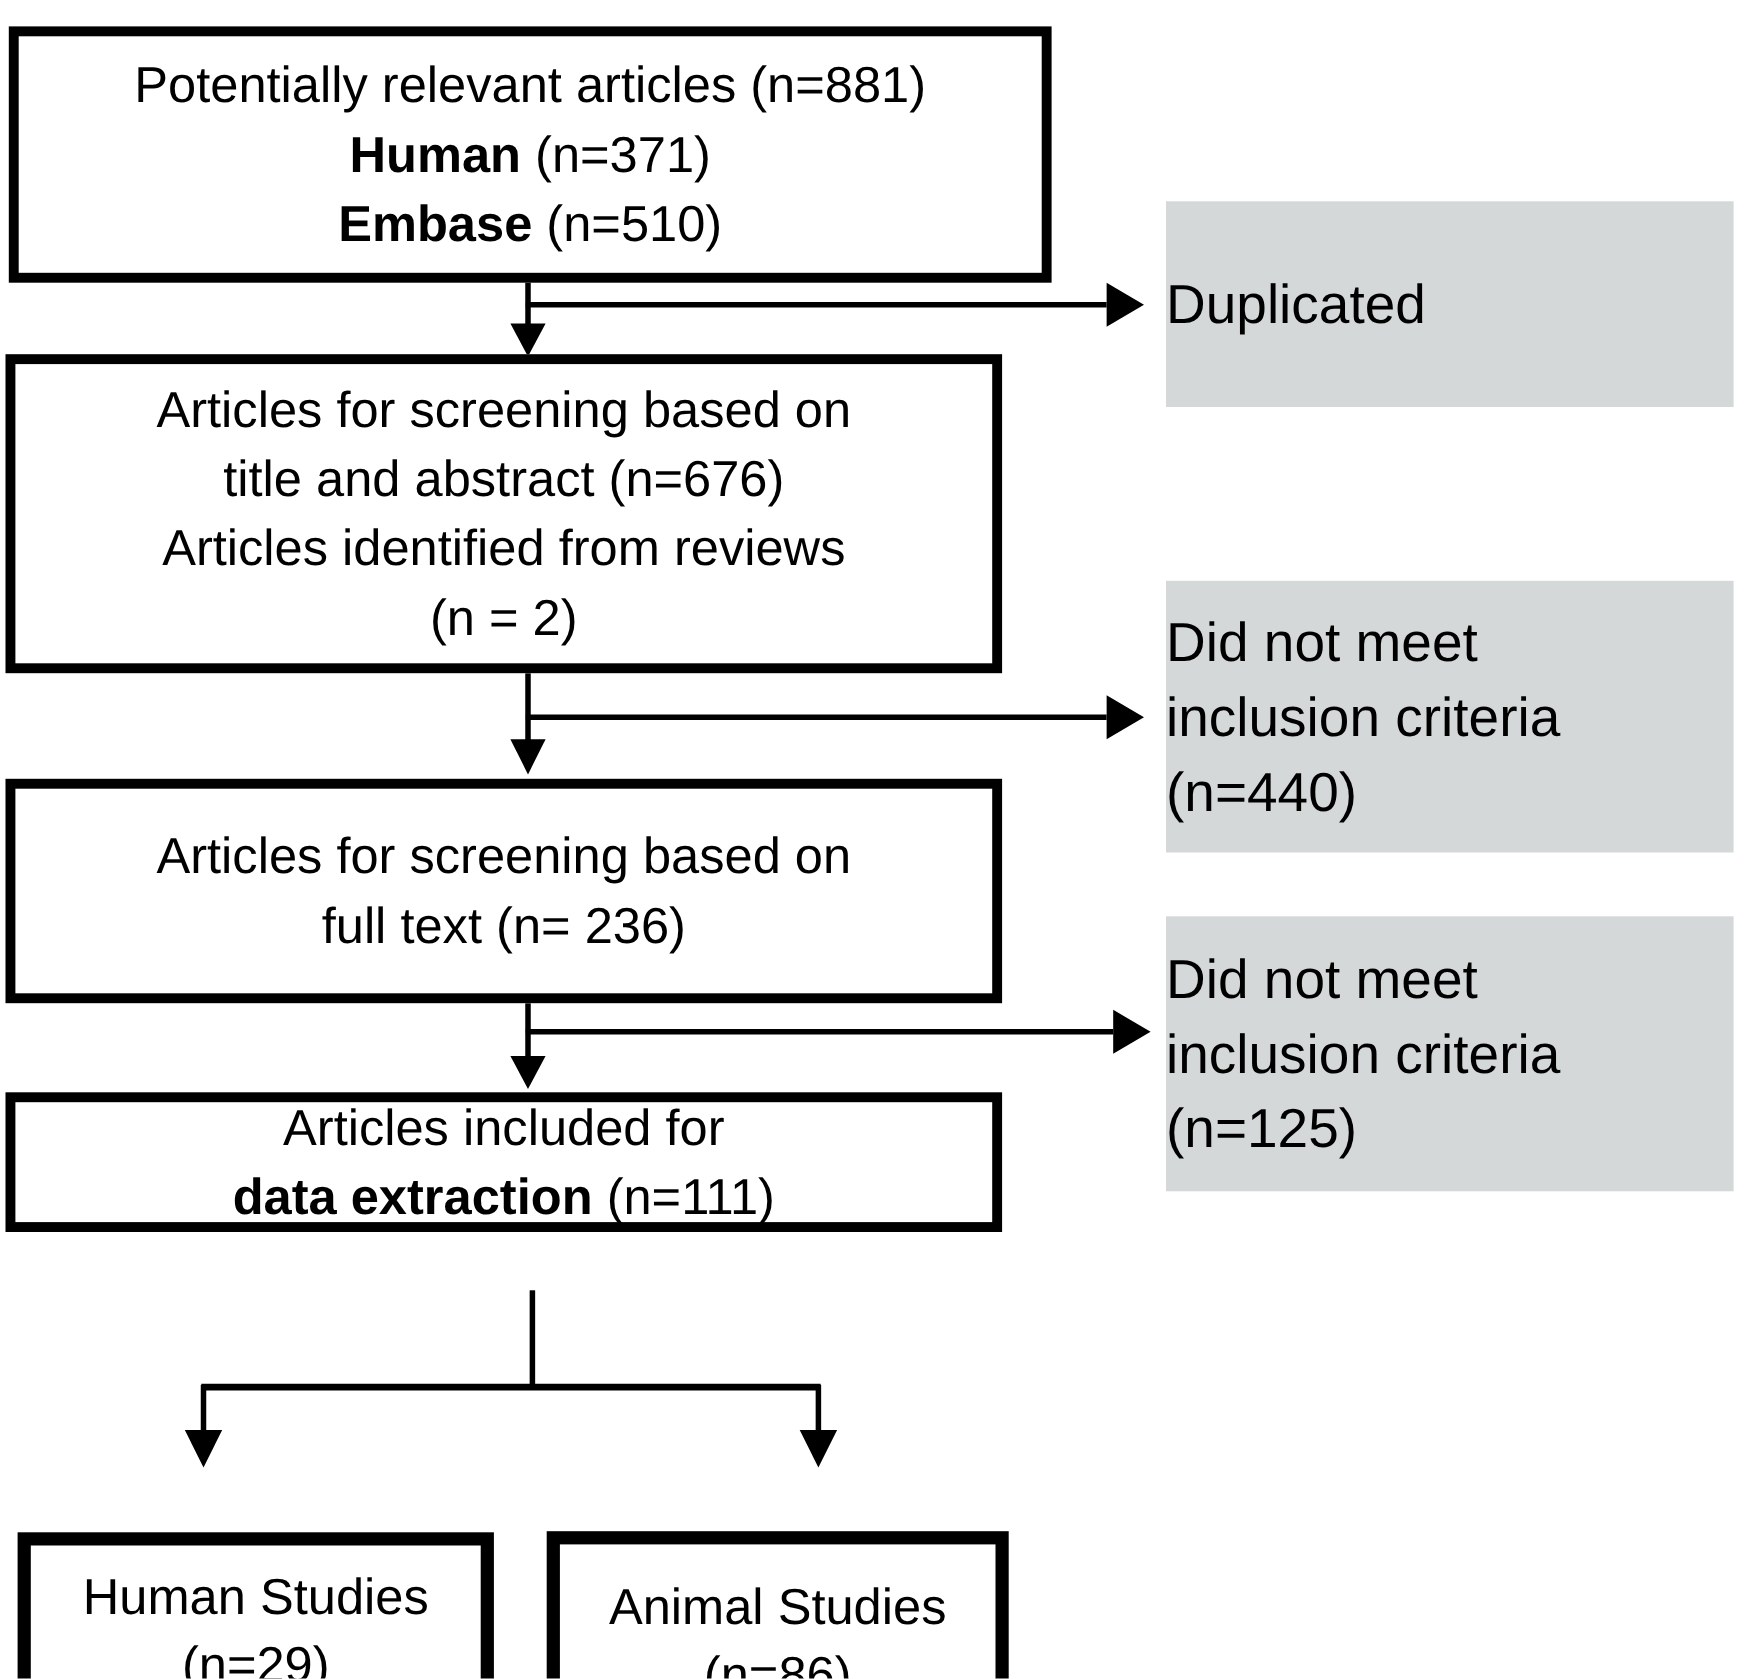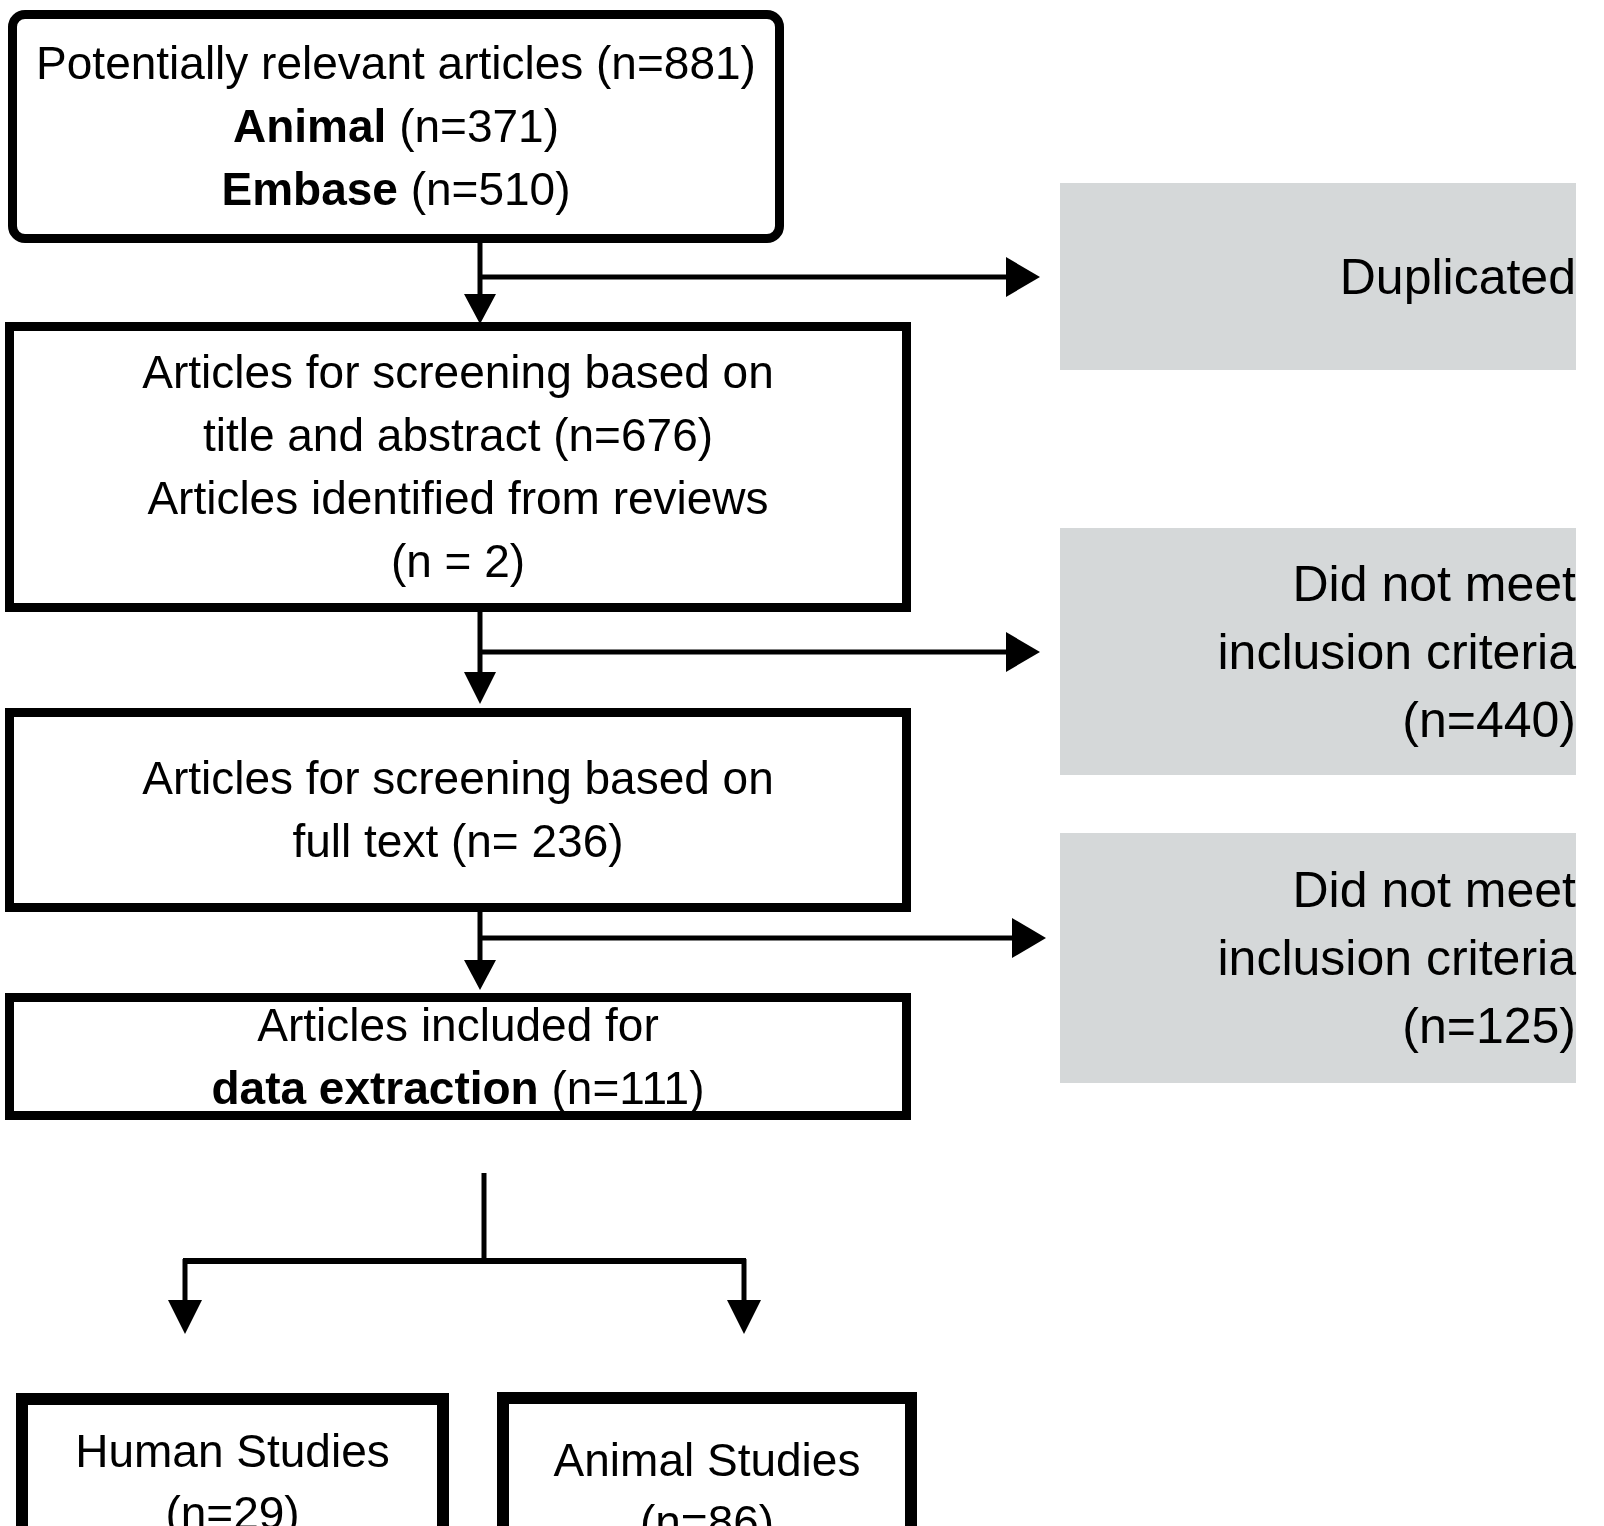--- a/index.html
+++ b/index.html
@@ -46,21 +46,21 @@
     font-size: 46px;
     line-height: 63px;
   }
   .box.thick { border-width: 12px; font-size: 46px; line-height: 62px; margin-top: 48px; }
   .graybox {
     position: absolute;
     background: var(--gray-fill);
     display: flex;
     flex-direction: column;
     justify-content: center;
-    align-items: flex-end;
+    align-items: flex-start;
     text-align: center;
     font-size: 50px;
     line-height: 68px;
   }
   .bold { font-weight: bold; }
   .line-row { white-space: pre-wrap; }
 </style>
 </head>
 <body>
 
@@ -98,23 +98,23 @@
     <g>
       <line x1="185" y1="1259" x2="185" y2="1302"></line>
       <polygon points="168,1300 202,1300 185,1334"></polygon>
     </g>
     <g>
       <line x1="744" y1="1259" x2="744" y2="1302"></line>
       <polygon points="727,1300 761,1300 744,1334"></polygon>
     </g>
   </svg>
 
-  <div class="box" style="left:8px; top:10px; width:776px; height:233px;border-radius:17px;">
+  <div class="box" style="left:8px; top:24px; width:948px; height:233px;">
     <div class="line-row">Potentially relevant articles (n=881)</div>
-    <div class="line-row"><span class="bold">Animal</span><span> (n=371)</span></div>
+    <div class="line-row"><span class="bold">Human</span><span> (n=371)</span></div>
     <div class="line-row"><span class="bold">Embase</span><span> (n=510)</span></div>
   </div>
 
   <div class="box" style="left:5px; top:322px; width:906px; height:290px;">
     <div class="line-row">Articles for screening based on</div>
     <div class="line-row">title and abstract (n=676)</div>
     <div class="line-row">Articles identified from reviews</div>
     <div class="line-row">(n = 2)</div>
   </div>
 

